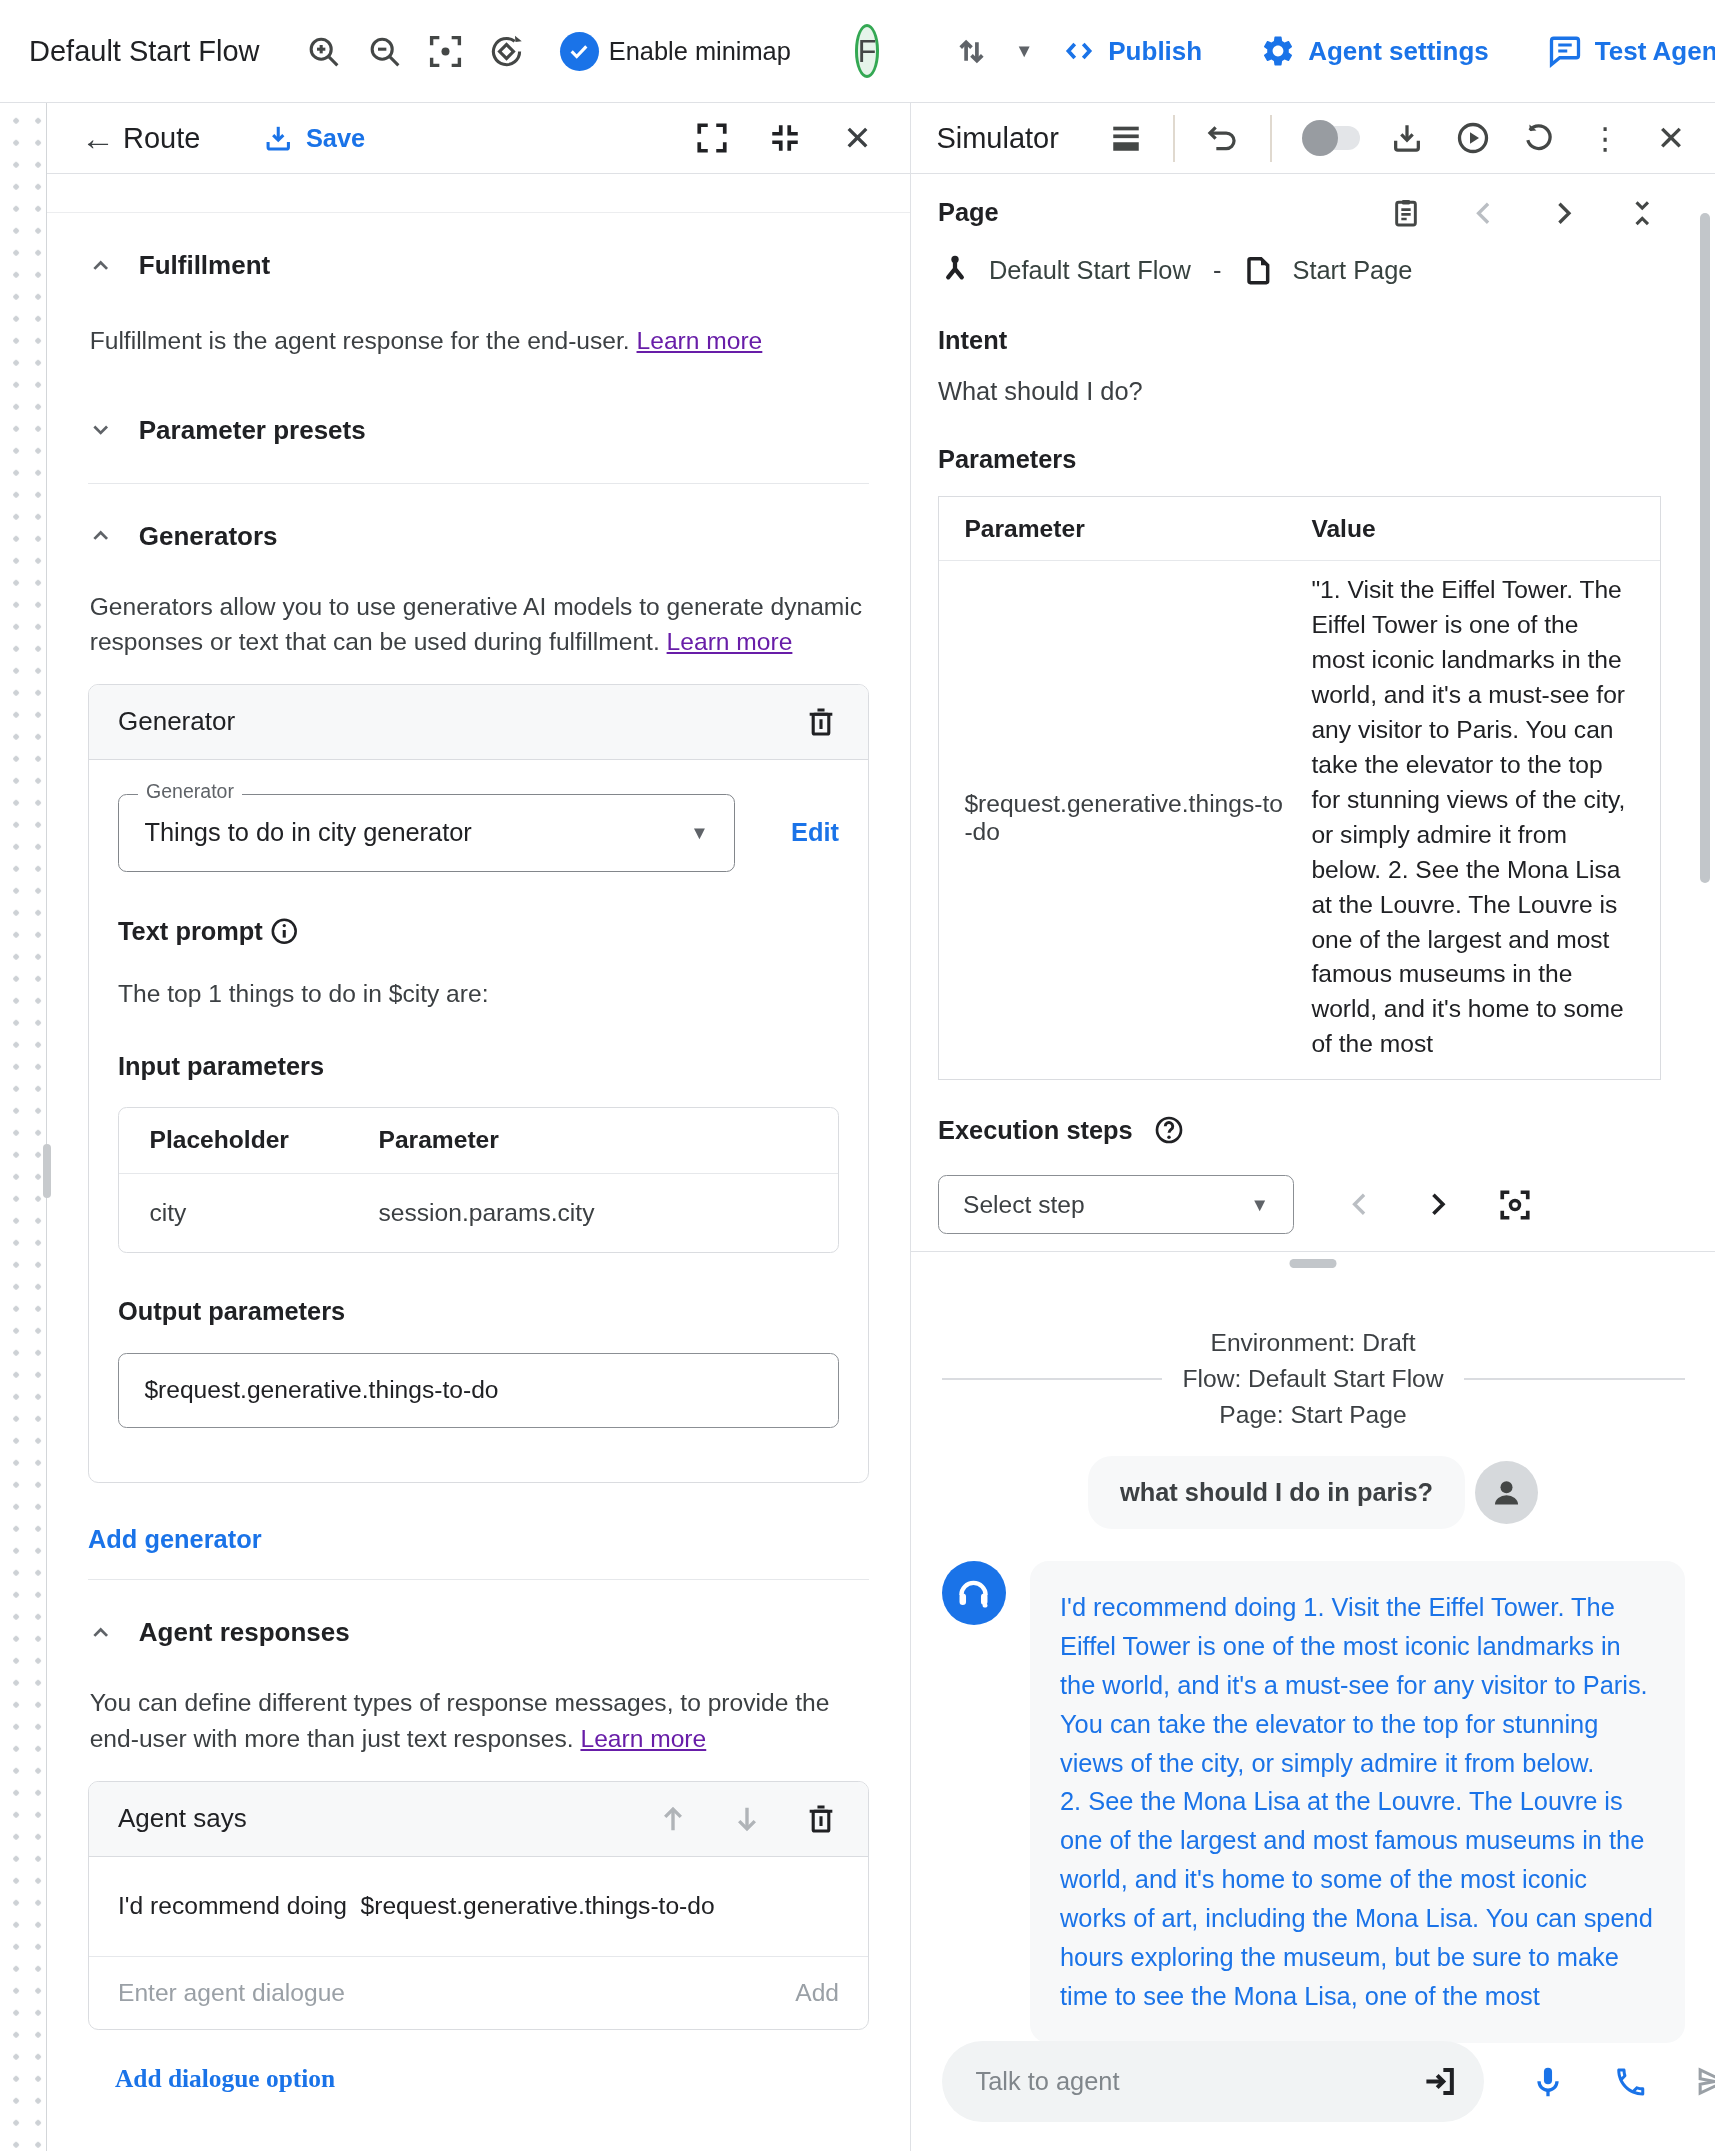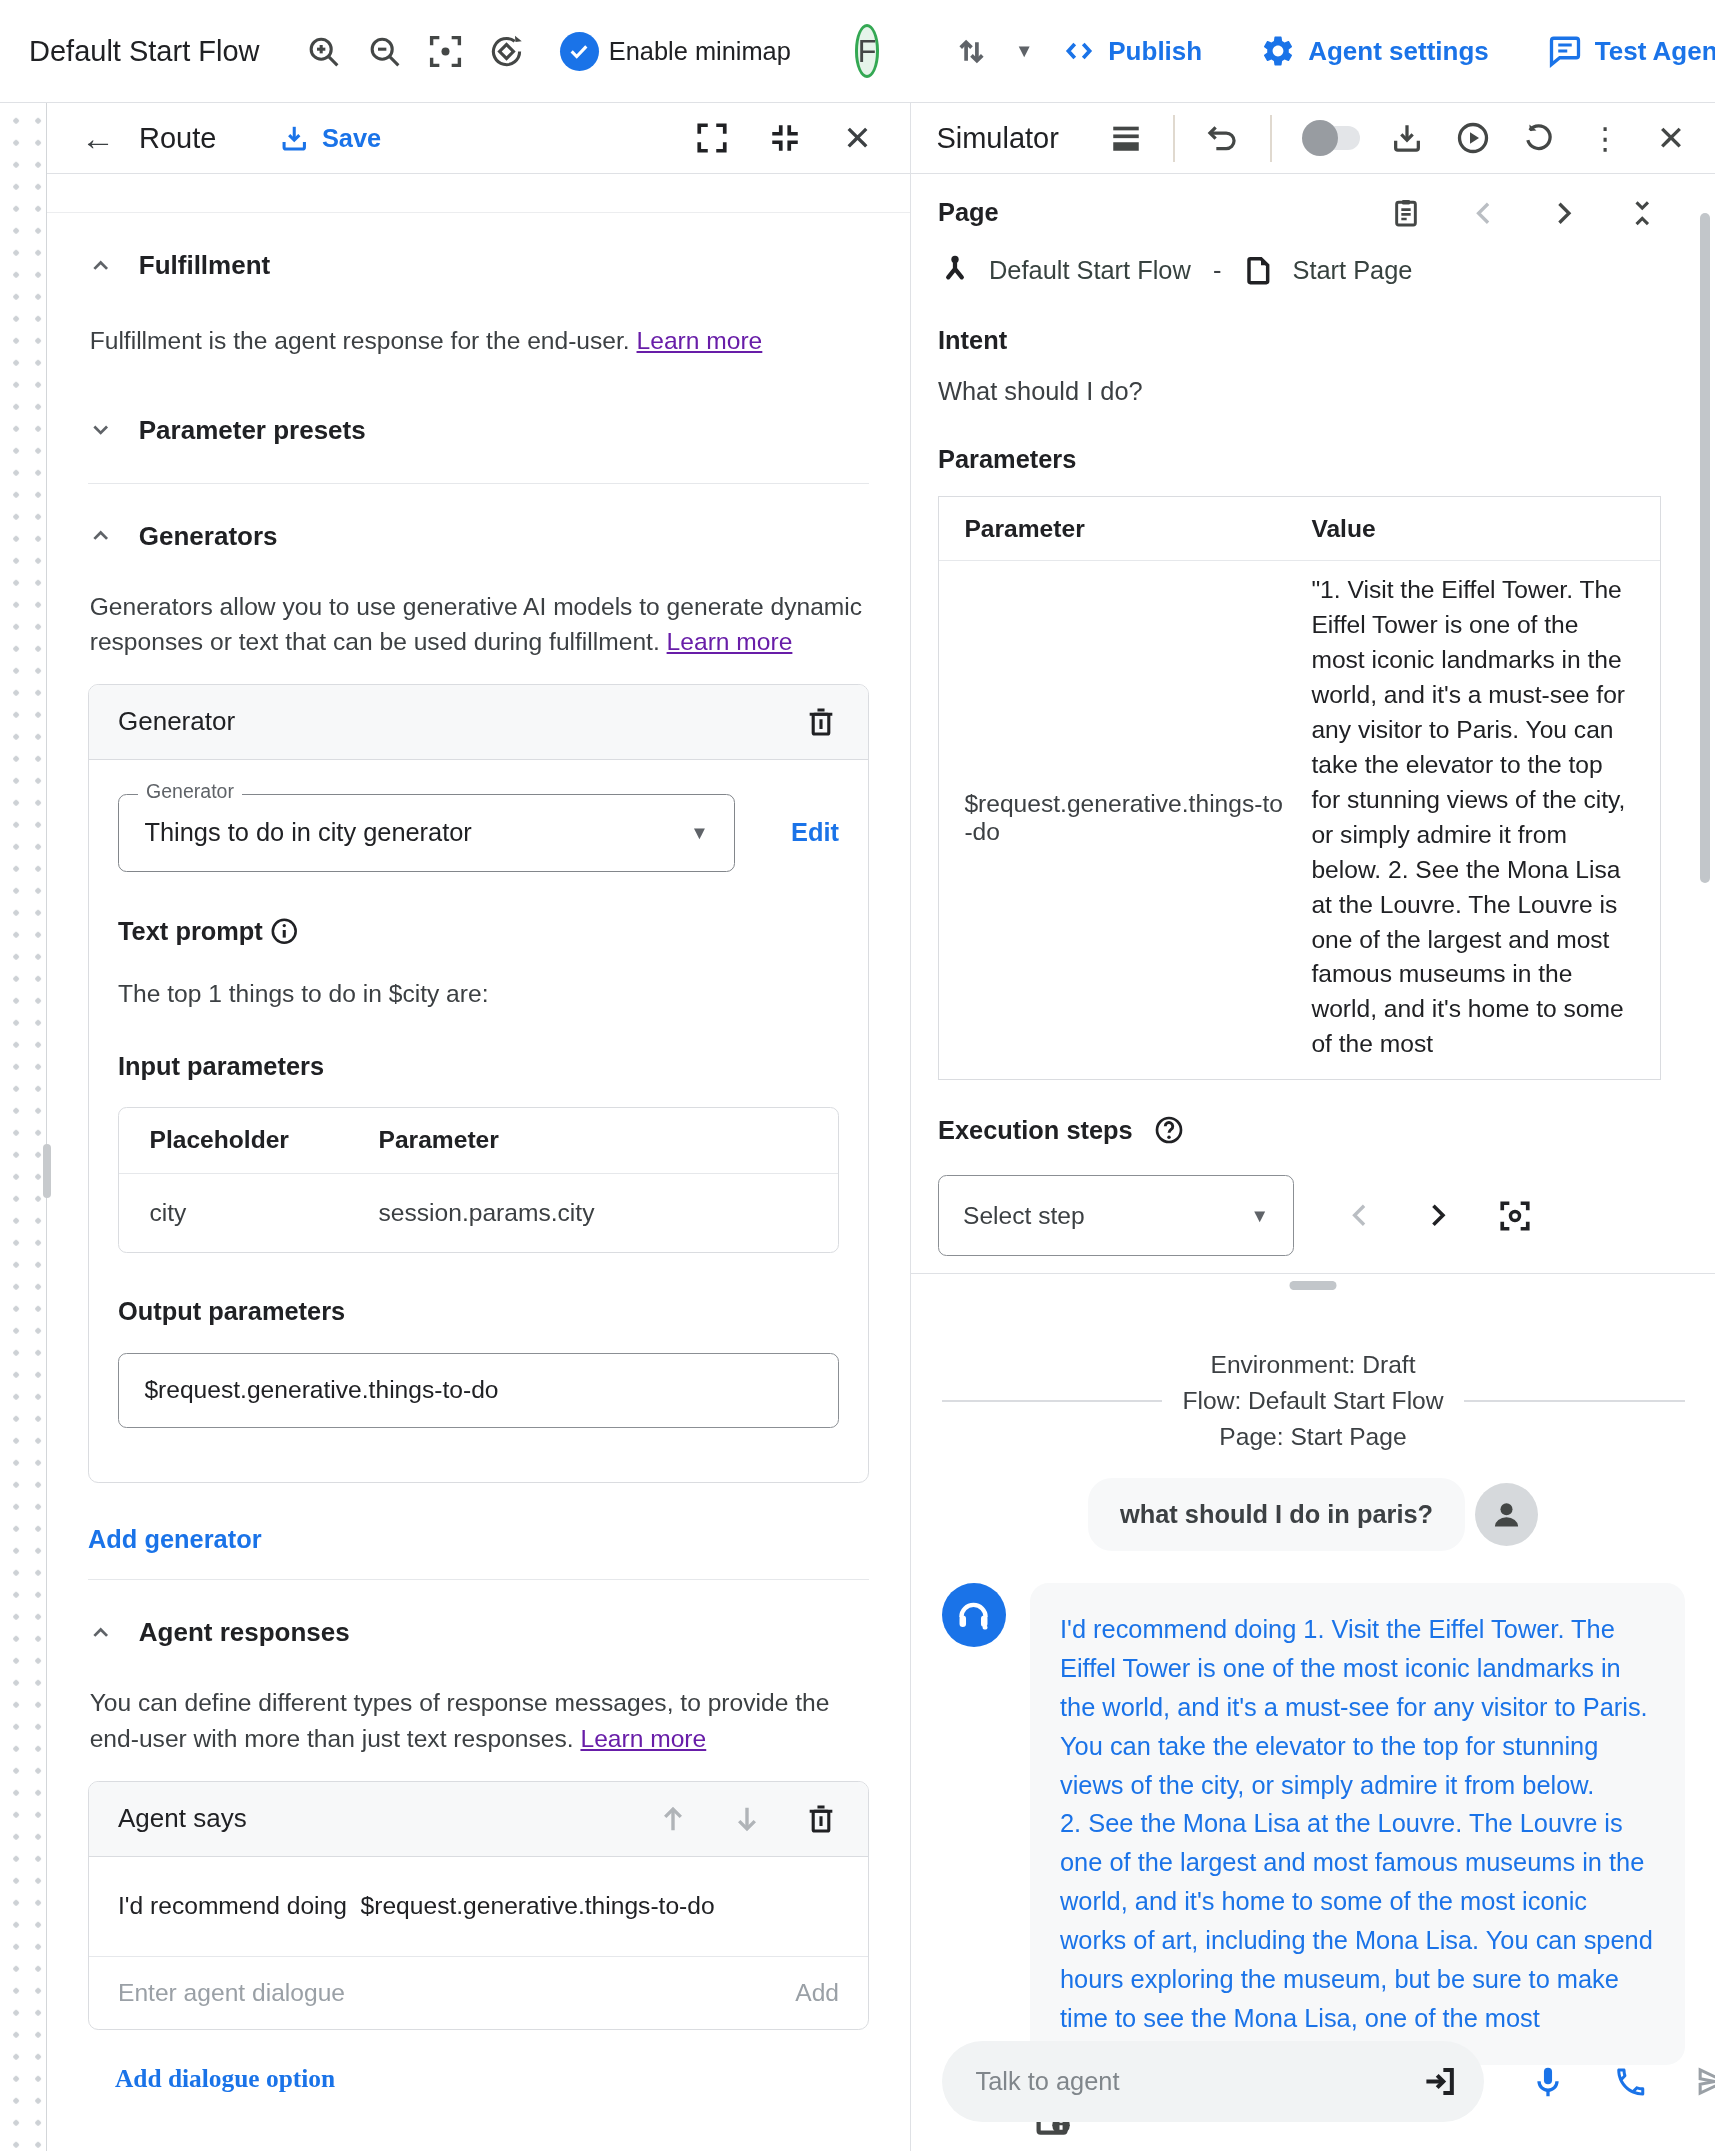--- a/index.html
+++ b/index.html
@@ -22,21 +22,21 @@
 
   
   .main { flex:1; display:flex; min-height:0; }
   .canvas-strip { width:47px; flex:0 0 47px; border-right:1.7px solid #d3d6d9; position:relative;
     background-image: radial-gradient(#cdd1d5 2.5px, transparent 3px); background-size:22px 22px; background-position:5.1px 6.8px; }
   .canvas-handle { position:absolute; right:-5.1px; top:1041px; width:8.5px; height:54px; border-radius:4.2px; background:#c7cacd; }
 
   
   .route { width:864px; flex:0 0 864px; background:#fff; border-right:1.7px solid #dfe1e5; display:flex; flex-direction:column; min-height:0; }
   .panel-header { height:71px; flex:0 0 71px; display:flex; align-items:center; padding:0 34px; border-bottom:1.7px solid #dfe1e5; }
-  .route-title { font-size:29px; color:#202124; margin-left:24px; }
+  .route-title { font-size:29px; color:#202124; margin-left:8px; }
   .save-btn { display:flex; align-items:center; gap:12px; color:#1a73e8; font-size:25.4px; font-weight:700; margin-left:63px; cursor:pointer; }
   .ph-spacer { flex:1; }
   .ph-icon { width:37px; height:37px; display:flex; align-items:center; justify-content:center; color:#202124; margin-left:36px; cursor:pointer; }
   .glyph-lg { font-size:34px; line-height:1; color:#3c4043; }
   .route-subbar { height:39px; flex:0 0 39px; border-bottom:1.7px solid #ecedef; }
   .route-body { flex:1; overflow:hidden; padding:37px 41px 0 41px; }
 
   .section-head { display:flex; align-items:center; gap:25.4px; }
   .section-title { font-size:26px; font-weight:700; color:#202124; }
   .chev { width:25.4px; height:25.4px; flex:0 0 25.4px; color:#5f6368; cursor:pointer; }
@@ -101,21 +101,21 @@
   .sim-val { font-size:25.4px; color:#3c4043; margin-top:22px; }
 
   .stable { border:1.7px solid #dadce0; margin-top:22px; }
   .stable-head { display:grid; grid-template-columns:347px 1fr; padding:0 25.4px; height:64px; align-items:center; border-bottom:1.7px solid #e6e8eb; font-size:24.6px; font-weight:700; color:#202124; }
   .stable-body { display:grid; grid-template-columns:347px 1fr; padding:12px 25.4px 17px 25.4px; }
   .stable-param { font-size:24.6px; color:#3c4043; display:flex; align-items:center; word-break:break-all; padding-right:20.3px; }
   .stable-value { font-size:24.6px; color:#202124; line-height:1.42; }
 
   .exec-row { display:flex; align-items:center; gap:20.3px; margin-top:34px; }
   .step-row { display:flex; align-items:center; margin-top:29px; }
-  .step-select { width:356px; height:81px; border:1.7px solid #8b8f94; border-radius:8.5px; display:flex; align-items:center; padding:0 24px; cursor:pointer; }
+  .step-select { width:356px; height:59px; border:1.7px solid #8b8f94; border-radius:8.5px; display:flex; align-items:center; padding:0 24px; cursor:pointer; }
   .step-select .ph { font-size:24.6px; color:#3c4043; }
   .step-icons { display:flex; align-items:center; gap:46px; margin-left:51px; }
 
   .sim-scrollbar { position:absolute; right:5.1px; top:39px; width:10.2px; height:670px; border-radius:5.1px; background:#c2c6ca; }
 
   .sim-divider { border-top:1.7px solid #dfe1e5; position:relative; }
   .resize-handle { position:absolute; left:50%; top:6.8px; transform:translateX(-50%); width:47px; height:8.5px; border-radius:4.2px; background:#c2c6ca; cursor:row-resize; }
 
   .chat { flex:1; position:relative; padding:0 30.5px; min-height:0; overflow:hidden; }
   .env-block { display:flex; align-items:center; margin-top:73px; }

